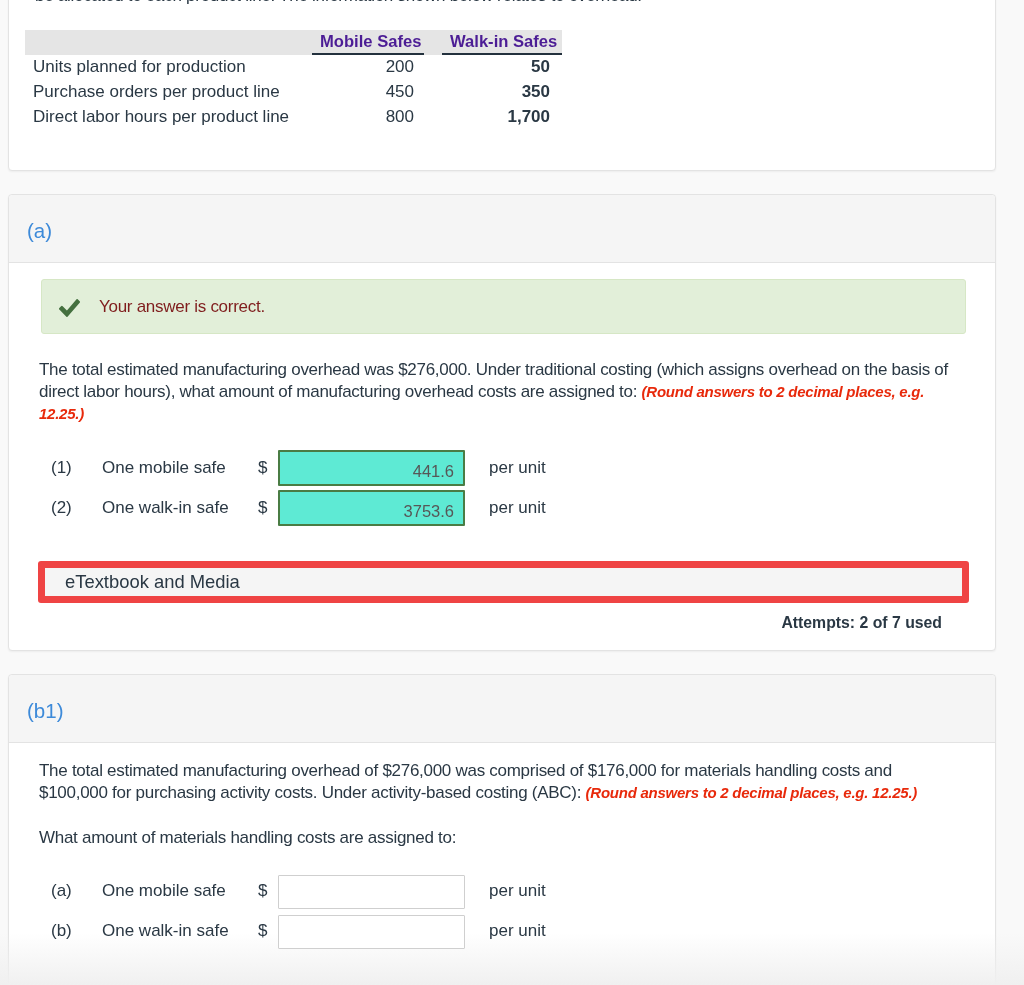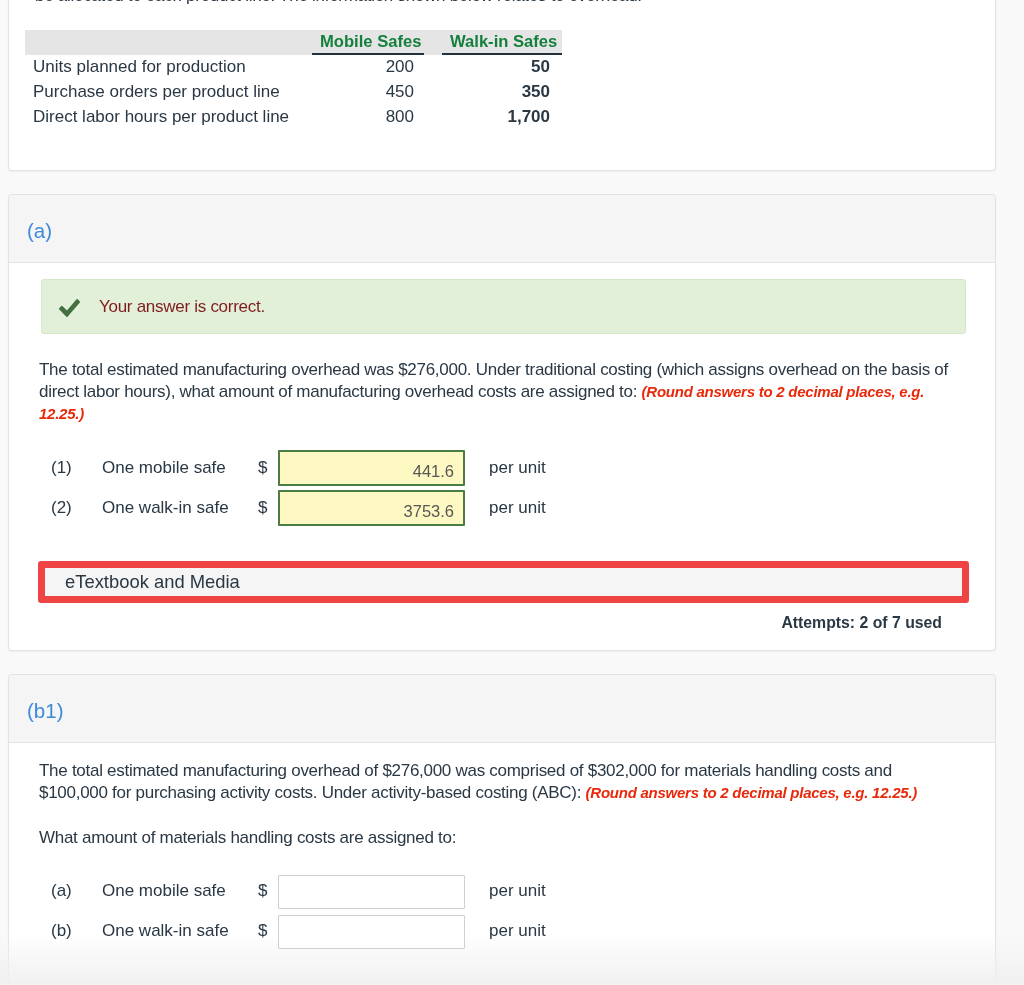--- a/index.html
+++ b/index.html
@@ -27,21 +27,21 @@
     box-shadow:0 1px 2px rgba(0,0,0,0.05);
   }
 
   
   .intro-line { padding:14px 0 0 26px; line-height:22px; letter-spacing:-0.28px; }
   .info-table { border-collapse:collapse; margin:23px 0 0 16px; table-layout:fixed; width:537px; }
   .info-table th {
     background:#e5e5e5;
     font-size:16.6px;
     font-weight:700;
-    color:#15803d;
+    color:#4c1d95;
     text-align:right;
     height:25px;
     line-height:22px;
     padding:0 8px 2px 8px;
     white-space:nowrap;
     vertical-align:middle;
     position:relative;
   }
   .info-table th.c1::after, .info-table th.c2::after {
     content:""; position:absolute; left:0; right:0; bottom:0px; height:2px; background:#23313d;
@@ -102,21 +102,21 @@
     border:1px solid #cfcfcf;
     background:#fff;
     font-family:inherit;
     font-size:16.5px;
     color:#575757;
     text-align:right;
     padding:6px 9px 0 9px;
     outline:none;
     border-radius:1px;
   }
-  .ans-input.correct { border:2px solid #4a7c44; background:#fef9c3; top:4px; width:187px; height:36px; left:269px; }
+  .ans-input.correct { border:2px solid #4a7c44; background:#5eead4; top:4px; width:187px; height:36px; left:269px; }
   .ans-unit { position:absolute; left:480px; top:12px; }
 
   
   .etb {
     margin:35px 26px 0 29px;
     background:#f5f5f5;
     border:7px solid #ef4444;
     border-radius:3px;
     height:42px;
     display:flex; align-items:center;
@@ -222,21 +222,21 @@
 
       <div class="etb">eTextbook and Media</div>
       <div class="attempts">Attempts: 2 of 7 used</div>
       <div style="height:18px"></div>
     </div>
 
     <div class="card">
       <div class="sect-head">(b1)</div>
 
       <div class="qtext" style="margin-top:17px;">
-        <span>The total estimated manufacturing overhead of $276,000 was comprised of $302,000 for materials handling costs and $100,000 for purchasing activity costs. Under activity-based costing (ABC): </span><span class="hint">(Round answers to 2 decimal places, e.g. 12.25.)</span>
+        <span>The total estimated manufacturing overhead of $276,000 was comprised of $176,000 for materials handling costs and $100,000 for purchasing activity costs. Under activity-based costing (ABC): </span><span class="hint">(Round answers to 2 decimal places, e.g. 12.25.)</span>
       </div>
       <div class="qtext" style="margin-top:23px;">What amount of materials handling costs are assigned to:</div>
 
       <div class="ans-list" style="margin-top:20px;">
         <div class="ans-row">
           <span class="ans-idx">(a)</span>
           <span class="ans-label">One mobile safe</span>
           <span class="ans-dollar">$</span>
           <input class="ans-input" value="" style="">
           <span class="ans-unit">per unit</span>

